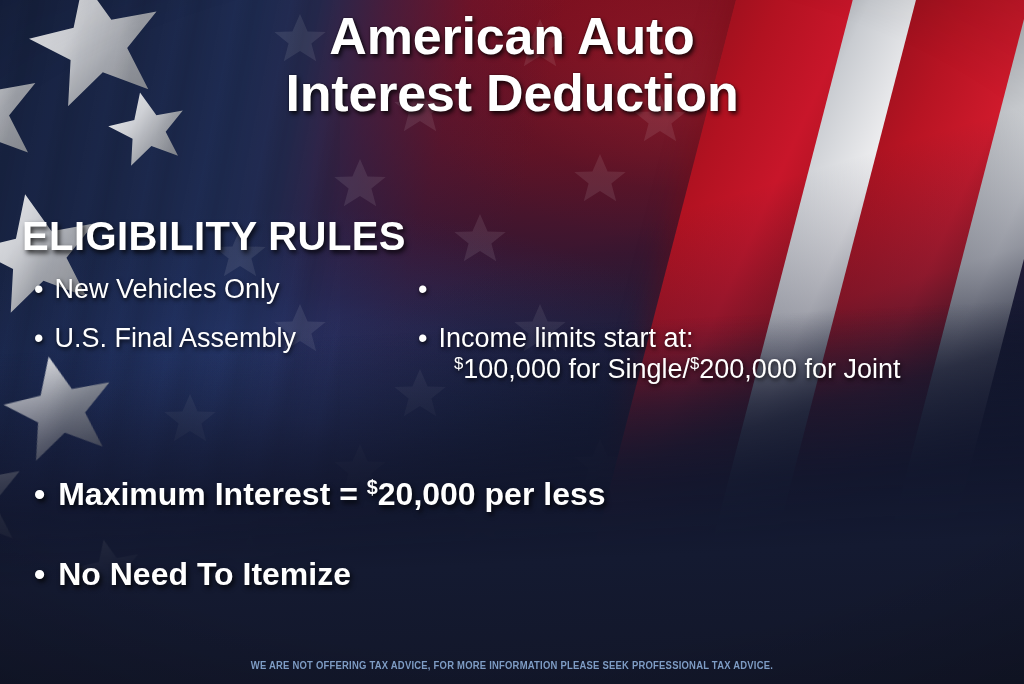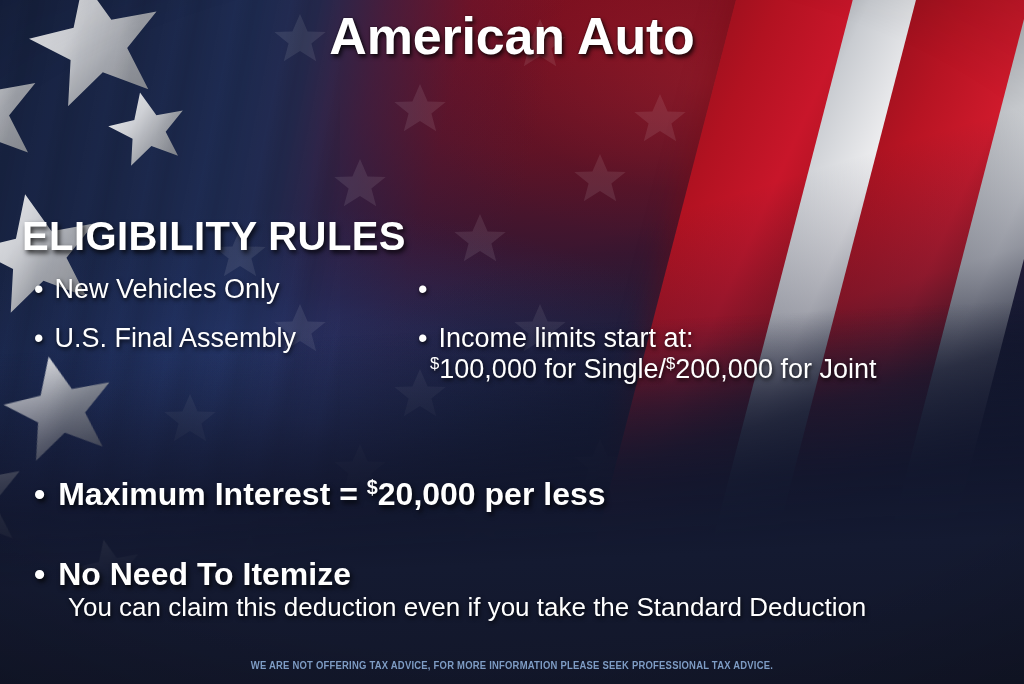--- a/index.html
+++ b/index.html
@@ -169,21 +169,21 @@
     flex: 0 0 auto;
     margin-right: 11px;
     font-size: 27px;
     line-height: 1.0;
   }
   .subline {
     color: #fff;
     font-size: 27px;
     font-weight: 400;
     line-height: 1.0;
-    margin-left: 12px;
+    margin-left: 36px;
     margin-top: -4px;
     text-shadow: 1px 2px 4px rgba(0,0,0,0.8);
     white-space: nowrap;
   }
   sup.dollar {
     font-size: 0.62em;
     vertical-align: 0.55em;
     line-height: 0;
     margin-right: 0px;
   }
@@ -314,20 +314,21 @@
   </div>
 
   <div class="folds"></div>
   <div class="bg-layer bg-navybottom"></div>
   <div class="bg-layer vignette"></div>
 
   <div class="content">
 
     <div class="title">
       <span class="ln">American Auto</span>
+      <span class="ln">Interest Deduction</span>
     </div>
 
     <div class="section-head">ELIGIBILITY RULES</div>
 
     <div class="col-left">
       <div class="bullet-row">
         <span class="dot">•</span>
         <span>New Vehicles Only</span>
       </div>
       <div class="bullet-row">
@@ -351,18 +352,17 @@
       <div class="big-row">
         <span class="dot">•</span>
         <span><span>Maximum Interest = </span><sup class="dollar">$</sup><span>20,000</span><span> per less</span></span>
       </div>
       <div class="big-row second">
         <span class="dot">•</span>
         <span>No Need To Itemize</span>
       </div>
     </div>
 
-    <div class="tagline">You can claim this deduction even if you take the Standard Deduction</div>
 
     <div class="disclaimer">WE ARE NOT OFFERING TAX ADVICE, FOR MORE INFORMATION PLEASE SEEK PROFESSIONAL TAX ADVICE.</div>
 
   </div>
 </div>
 
 </body></html>

